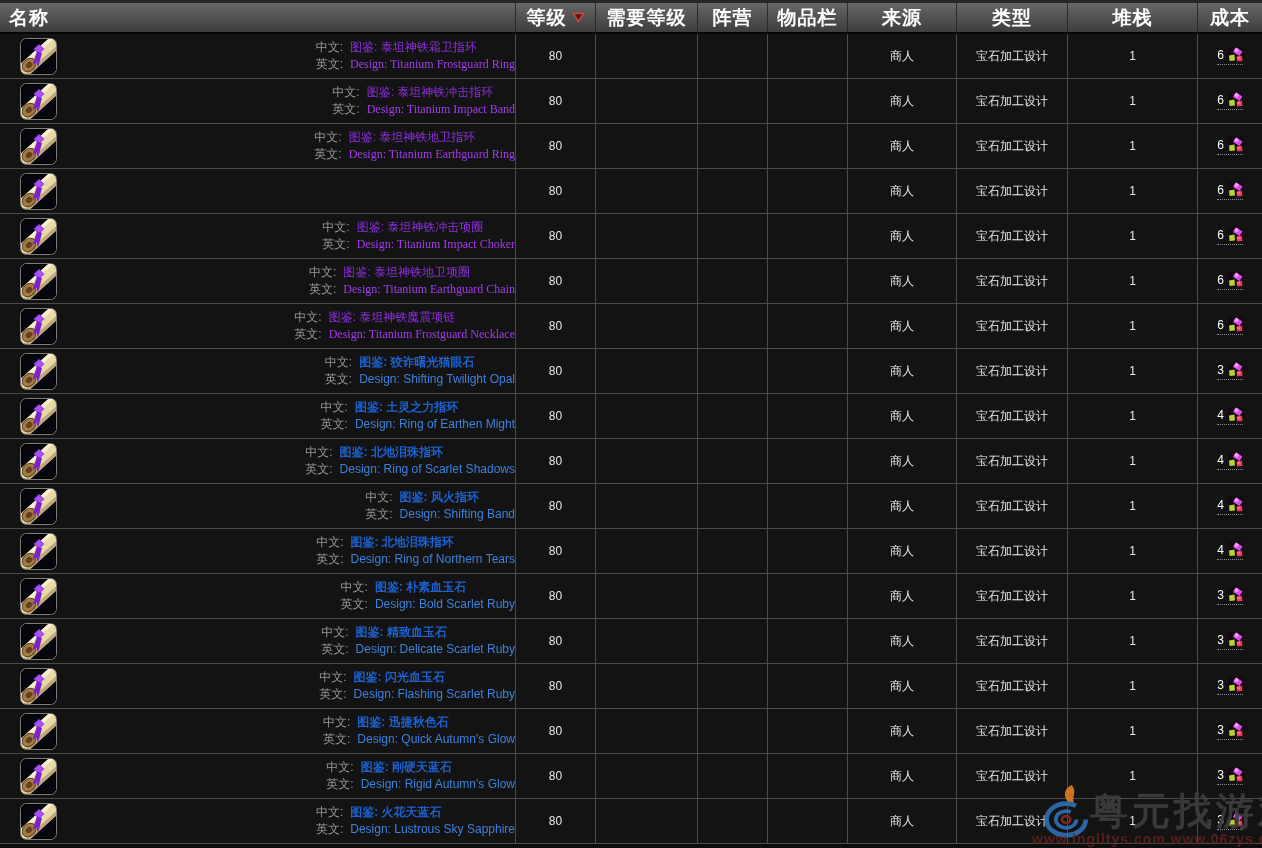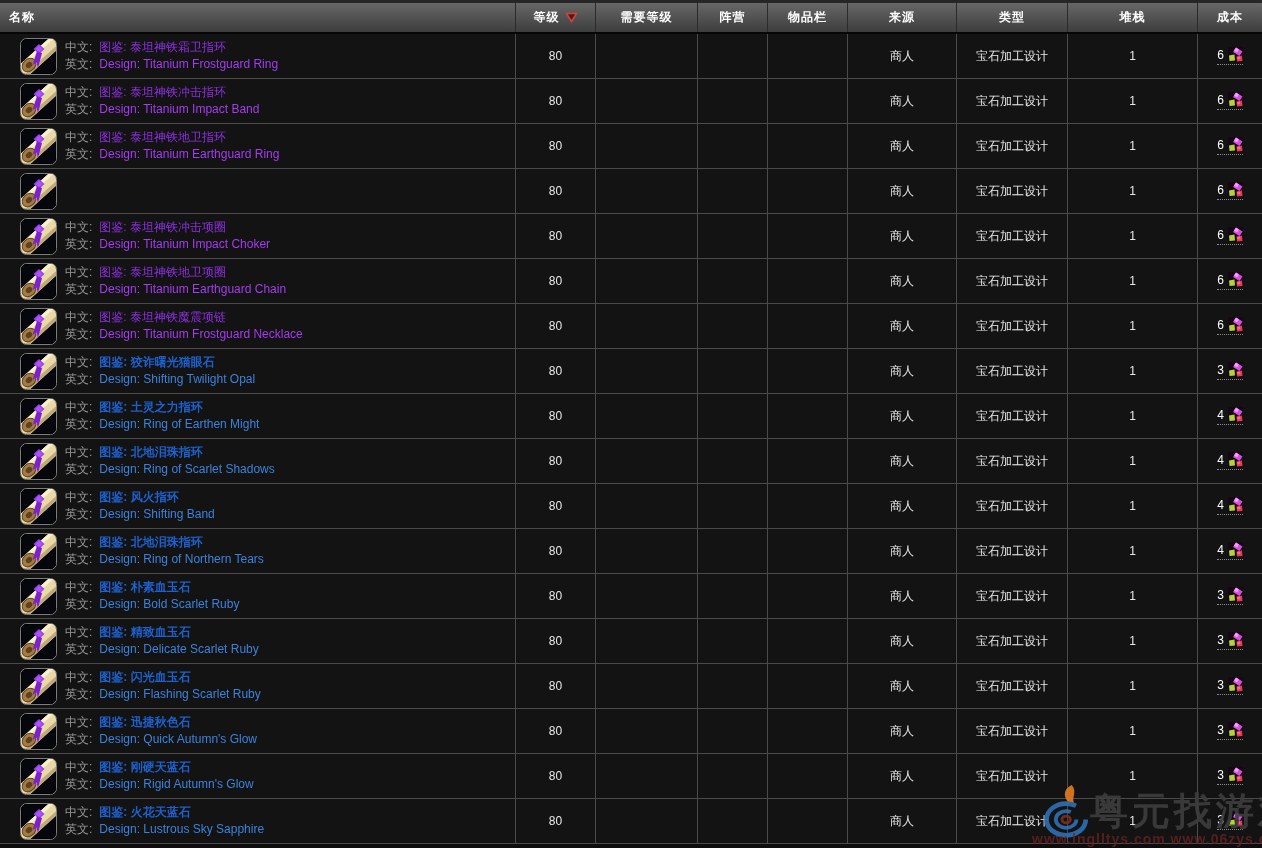--- a/index.html
+++ b/index.html
@@ -5,39 +5,39 @@
   * { box-sizing: border-box; margin: 0; padding: 0; }
   html,body { width:1262px; height:848px; background:#000; overflow:hidden;
     font-family:"Liberation Sans","DejaVu Sans",sans-serif; }
   #app { position:relative; width:1262px; height:848px; background:#0d0d0d; overflow:hidden; }
 
   .grid-row { display:grid; grid-template-columns:516px 80px 102px 70px 80px 109px 111px 130px 64px; }
 
   
   .thead { height:34px; background:linear-gradient(#676767,#3d3d3d); border-top:3px solid #262626;
     border-bottom:2px solid #060606; }
-  .th { display:flex; align-items:center; justify-content:center; color:#fff; font-size:12px;
+  .th { display:flex; align-items:center; justify-content:center; color:#fff; font-size:19px;
     font-weight:bold; border-right:1px solid #2b2b2b; cursor:pointer; letter-spacing:1px; }
   .th:first-child { justify-content:flex-start; padding-left:9px; }
   .th:last-child { border-right:none;font-family:Liberation Mono, monospace; }
   .sort-ico { margin-left:5px; display:inline-flex; }
 
   
   .tr { height:45px; background:#131313; border-bottom:1px solid #4b4b4b; }
   .td { display:flex; align-items:center; justify-content:center; color:#e8e8e8; font-size:12px;
     border-right:1px solid #4b4b4b; overflow:hidden; }
   .td:last-child { border-right:none; }
-  .td.name { justify-content:flex-start; padding-left:20px; }
+  .td.name { justify-content:space-between; padding-left:20px; }
 
   .scroll-icon { flex:0 0 37px; width:37px; height:37px; margin-right:8px; cursor:pointer; }
   .name-lines { display:flex; flex-direction:column; justify-content:center; line-height:17px; white-space:nowrap; }
   .lbl { color:#989898; margin-right:7px; }
   .ilink { text-decoration:none; cursor:pointer; }
   .cn.q-epic { color:#8d2fe0; }
-  .en.q-epic { color:#a43cf0; }
+  .en.q-epic { color:#a43cf0;font-family:Liberation Serif, serif; }
   .cn.q-rare { color:#1d61cf;font-weight:bold; }
   .en.q-rare { color:#3c82dd; }
 
   .cost-wrap { display:inline-flex; align-items:center; gap:4px; border-bottom:1px dotted #8a8a8a;
     padding-bottom:2px; cursor:pointer; }
   .cost-num { color:#fff; font-size:12px; }
   .gem-ico { width:15px; height:15px; display:block; }
 
   
   .watermark { position:absolute; left:1032px; top:780px; width:230px; height:68px;

